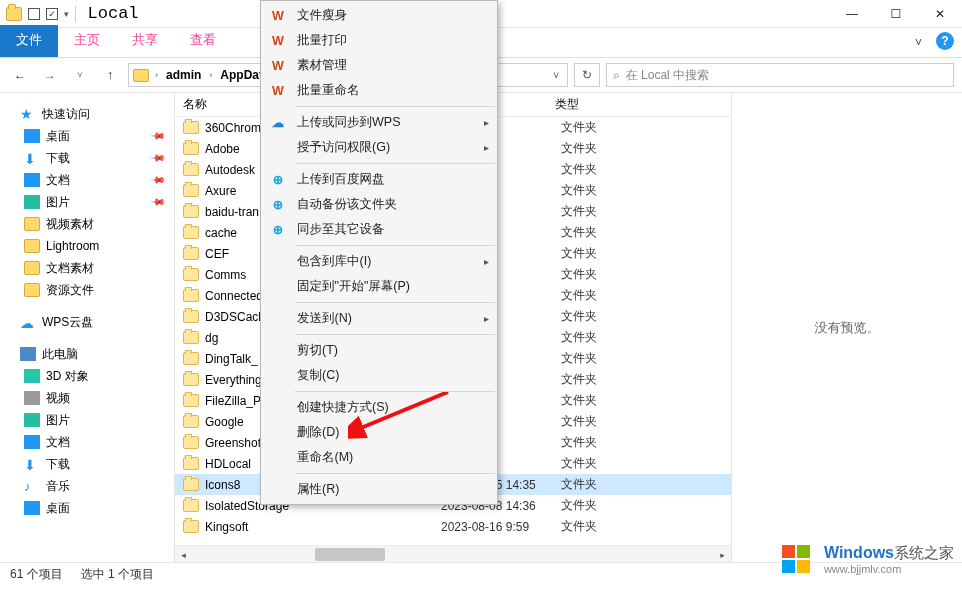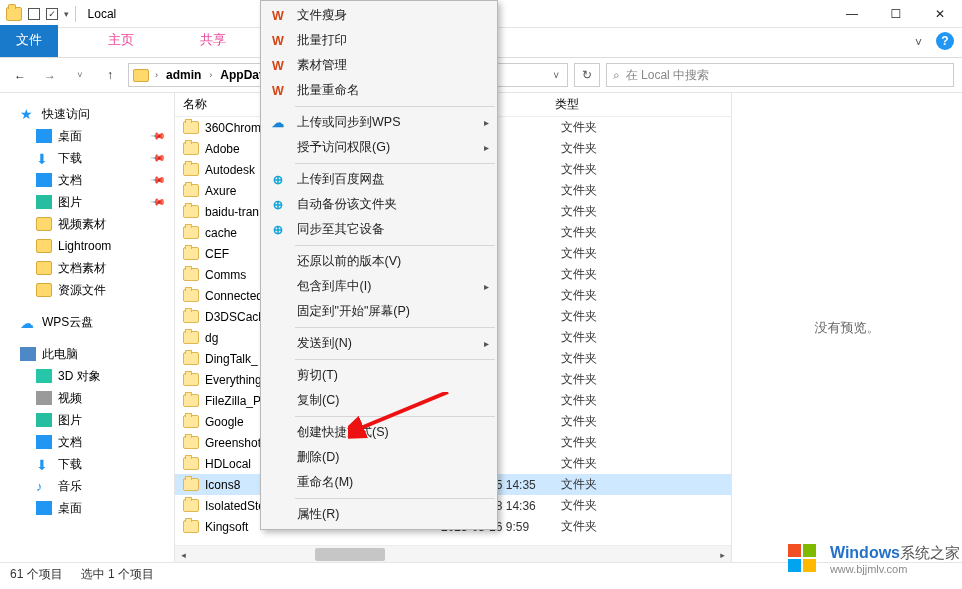--- a/index.html
+++ b/index.html
@@ -3,42 +3,42 @@
 <meta charset="utf-8">
 <style>
   * { box-sizing: border-box; font-family: "Microsoft YaHei", "Segoe UI", sans-serif; }
   body { margin:0; width:962px; height:589px; background:#fff; font-size:12px; color:#000; overflow:hidden; position:relative;}
   .titlebar { height:28px; display:flex; align-items:center; border-bottom:1px solid #e5e5e5;}
   .qat { display:flex; align-items:center; gap:6px; padding:0 6px;}
   .qat .folder-ic { width:16px; height:14px; background:#ffd96b; border:1px solid #d9a93c; border-radius:2px; position:relative;}
   .qat .folder-ic::before { content:""; position:absolute; top:-4px; left:1px; width:6px; height:4px; background:#ffd96b; border:1px solid #d9a93c; border-bottom:none; border-radius:2px 2px 0 0;}
   .qat .check { width:12px; height:12px; border:1px solid #555; display:inline-flex; align-items:center; justify-content:center; font-size:9px; color:#333;}
   .qat .sep { width:1px; height:16px; background:#ccc;}
-  .title-txt { padding-left:6px; font-size:12px;}
+  .title-txt { padding-left:6px; font-size:17px;font-family:Liberation Mono, monospace;}
   .wincontrols { margin-left:auto; display:flex;}
   .wincontrols div { width:44px; height:28px; display:flex; align-items:center; justify-content:center; font-size:12px; color:#222;}
-  .ribbon-tabs { height:30px; display:flex; align-items:flex-end; border-bottom:1px solid #ddd; position:relative;gap:34px;}
+  .ribbon-tabs { height:30px; display:flex; align-items:flex-end; border-bottom:1px solid #ddd; position:relative;}
   .tab { padding:6px 16px 8px; font-size:13px; color:#ec4899;}
   .tab.file { background:#1979ca; color:#fff;}
   .ribbon-tabs .collapse { position:absolute; right:40px; top:8px; color:#555;}
   .ribbon-tabs .help { position:absolute; right:8px; top:4px; width:18px; height:18px; border-radius:50%; background:#2196f3; color:#fff; display:flex; align-items:center; justify-content:center; font-size:12px; font-weight:bold;}
   .addrbar { height:34px; display:flex; align-items:center; padding:0 8px; gap:6px;}
   .navbtn { width:24px; height:24px; border:1px solid transparent; border-radius:2px; display:flex; align-items:center; justify-content:center; color:#666;}
   .navbtn.enabled{ color:#222;}
   .addr { flex:0 0 440px; height:24px; border:1px solid #ccc; display:flex; align-items:center; padding:0 4px; gap:4px; overflow:hidden;}
   .addr .folder-sm{ width:16px; height:13px; background:#ffd96b; border:1px solid #d9a93c; border-radius:2px;}
   .addr .crumb{ font-size:12px; padding:0 2px;font-weight:bold;}
   .addr .chev{ font-size:9px; color:#555; padding:0 2px;}
   .addr .drop{ margin-left:auto; font-size:10px; color:#555; padding:0 4px;}
   .refresh{ width:26px; height:24px; border:1px solid #ccc; display:flex; align-items:center; justify-content:center; color:#555;}
   .search{ flex:1; height:24px; border:1px solid #ccc; display:flex; align-items:center; padding:0 6px; color:#888; gap:6px;}
   .main { display:flex; height:470px; border-top:1px solid #e5e5e5;}
   .nav { width:175px; border-right:1px solid #e5e5e5; padding:10px 0; overflow:hidden;}
   .nav .group { padding:2px 10px 2px 20px; display:flex; align-items:center; gap:6px; height:22px;}
-  .nav .sub { padding-left:36px;}
+  .nav .sub { padding-left:24px;}
   .nav .pin { margin-left:auto; color:#777; font-size:10px; transform:rotate(45deg);}
   .ic { width:16px; height:14px; flex:0 0 16px; display:inline-block;}
   .ic.star{ color:#2196f3; font-size:14px; line-height:14px;}
   .ic.desk{ background:#2196f3;}
   .ic.down::before{content:"⬇"; color:#2196f3; font-size:14px;}
   .ic.doc{ background:#2196f3;}
   .ic.pic{ background:#27bda0;}
   .ic.fold{ background:#ffd96b; border:1px solid #d9a93c; border-radius:2px;}
   .ic.cloud::before{content:"☁"; color:#2196f3; font-size:14px;}
   .ic.pc{ background:#4d88c7;}
@@ -67,21 +67,21 @@
   
   .ctx{ position:absolute; left:260px; top:0; width:238px; background:#f5f5f5; border:1px solid #b8b8b8; box-shadow:3px 3px 6px rgba(0,0,0,0.25); padding:2px 0;}
   .ctx .mi{ height:25px; display:flex; align-items:center; padding:0 22px 0 36px; position:relative; font-size:12.5px; color:#222;}
   .ctx .mi .mic{ position:absolute; left:8px; width:18px; text-align:center; font-weight:bold;}
   .ctx .mi .arrow{ position:absolute; right:8px; font-size:10px; color:#555;}
   .ctx .sep{ height:1px; background:#d6d6d6; margin:3px 2px 3px 34px;}
   .w-orange{ color:#d24615;}
   .w-blue{ color:#1a84d6;}
   .w-teal{ color:#13a5d6;}
   .redarrow{ position:absolute; left:348px; top:392px; pointer-events:none;}
-  .watermark{ position:absolute; right:2px; bottom:14px; display:flex; align-items:flex-start; gap:8px; font-size:13px;}
+  .watermark{ position:absolute; right:8px; bottom:14px; display:flex; align-items:flex-end; gap:8px; font-size:13px;}
   .watermark .wlogo{ width:34px; height:30px; position:relative;}
   .watermark .sq{ position:absolute; width:13px; height:13px;}
   .watermark .s1{background:#f25022; top:0; left:0;}
   .watermark .s2{background:#7fba00; top:0; left:15px;}
   .watermark .s3{background:#00a4ef; top:15px; left:0;}
   .watermark .s4{background:#ffb900; top:15px; left:15px;}
   .watermark .wt1{ color:#2372c8; font-weight:bold; font-size:16px;}
   .watermark .wt2{ color:#555; font-size:15px;}
   .watermark .wurl{ font-size:11px; color:#8a8a8a; display:block;}
 </style>
@@ -396,23 +396,20 @@
   <div class="mi">
       <span class="mic w-teal">⊕</span>
       <span>自动备份该文件夹</span>
     </div>
   <div class="mi">
       <span class="mic w-teal">⊕</span>
       <span>同步至其它设备</span>
     </div>
   <div class="sep"></div>
   <div class="mi">
-      <span>还原以前的版本(V)</span>
-    </div>
-  <div class="mi">
       <span>包含到库中(I)</span>
       <span class="arrow">▸</span>
     </div>
   <div class="mi">
       <span>固定到"开始"屏幕(P)</span>
     </div>
   <div class="sep"></div>
   <div class="mi">
       <span>发送到(N)</span>
       <span class="arrow">▸</span>

